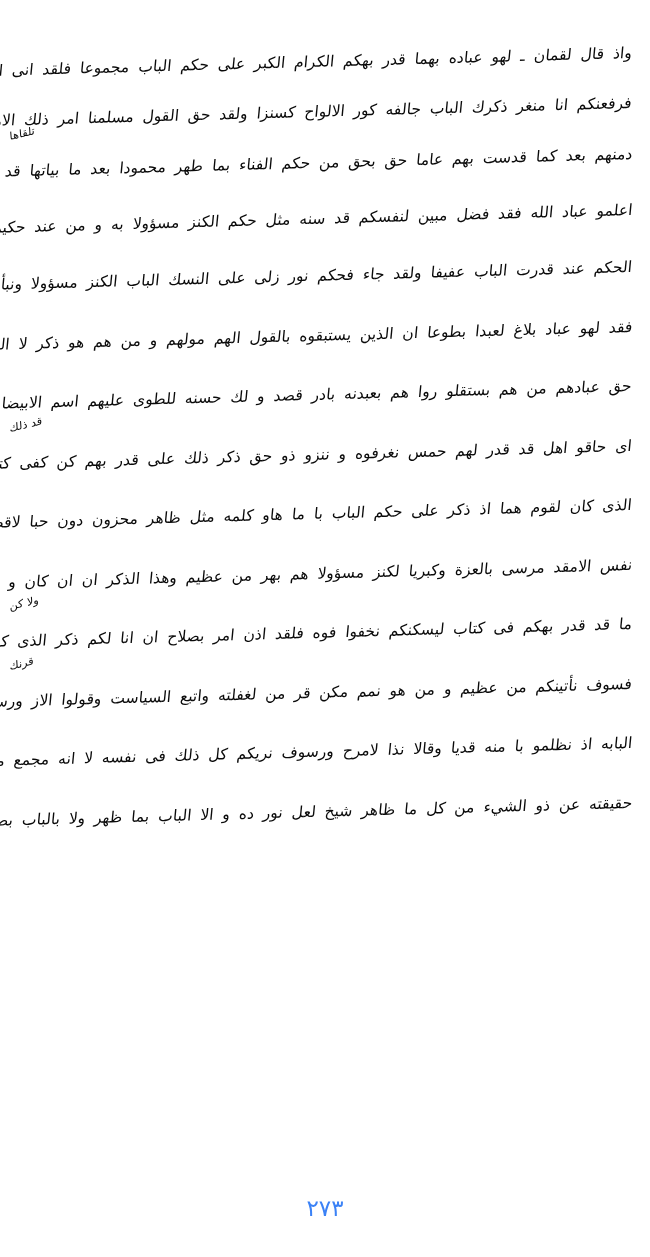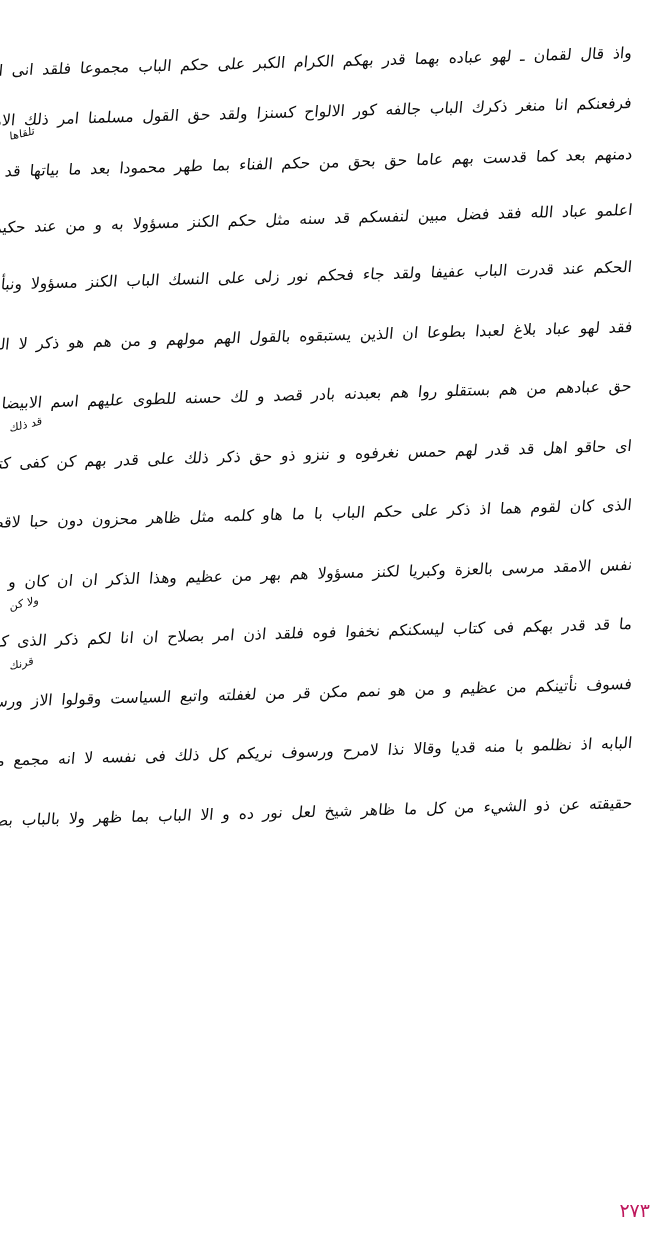--- a/index.html
+++ b/index.html
@@ -74,25 +74,25 @@
   .l10 { margin-top: 44px; }
   .l11 { margin-top: 44px; }
   .l12 { margin-top: 44px; }
   .l13 { margin-top: 44px; }
 
   .page-number {
     position: absolute;
     bottom: 36px;
     left: 0;
     width: 100%;
-    text-align: right;
+    text-align: center;
     font-family: "DejaVu Sans", sans-serif;
-    font-size: 19px;
+    font-size: 23px;
     letter-spacing: 3px;
-    color: #be185d;
+    color: #3b82f6;
   }
 </style>
 </head>
 <body>
 
 <div class="page">
 
   <div class="manuscript-body">
 
     <div class="ms-line l0">

